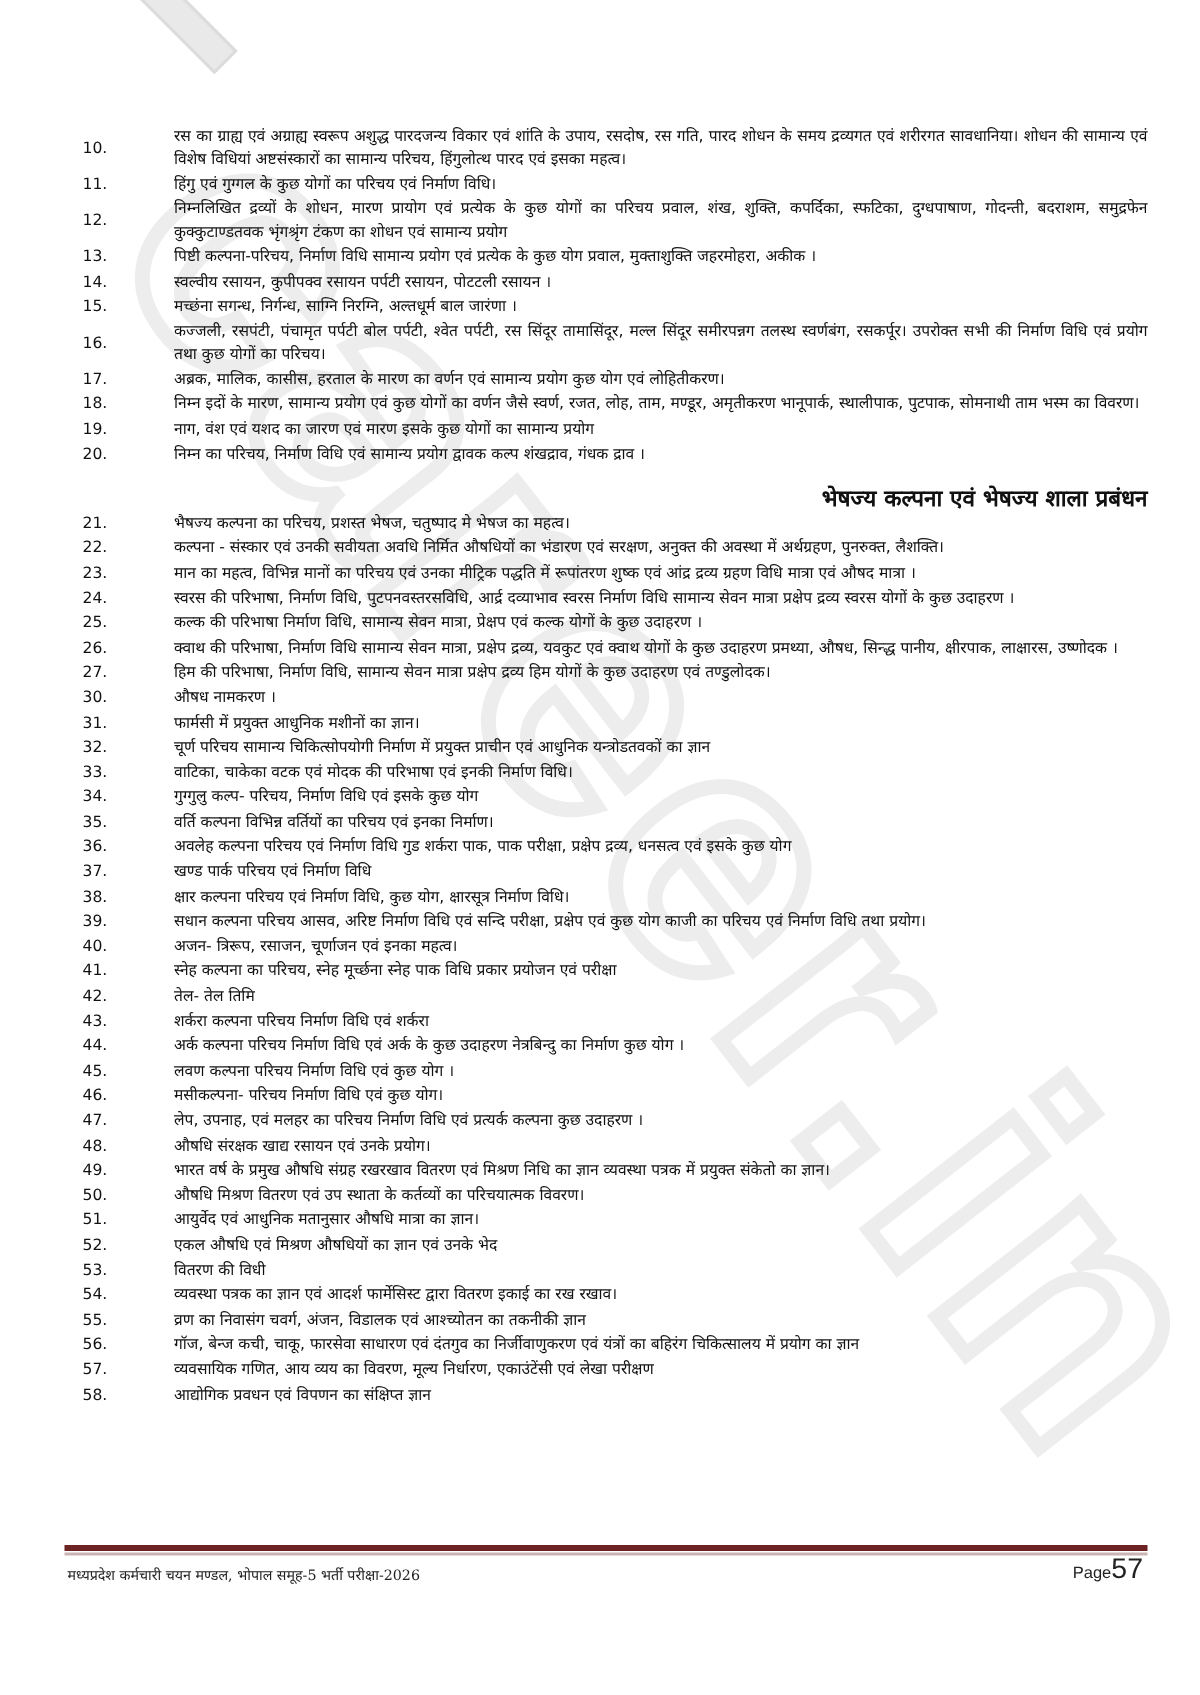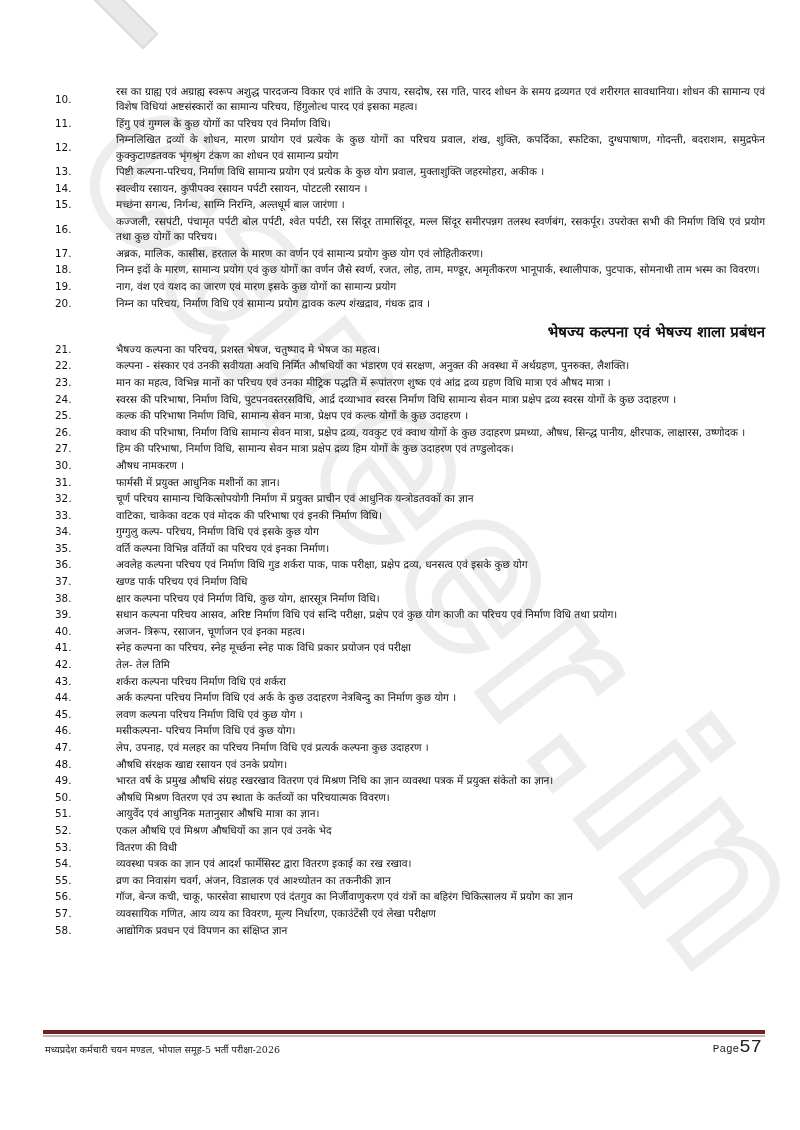--- a/index.html
+++ b/index.html
@@ -28,21 +28,21 @@
     margin: 13px 0 2px 0; padding-left: 60px;
   }
   .footer-rule { position: absolute; left: 43px; top: 1030px; width: 722px; }
   .rule-thick { height: 4px; background: #6b2324; }
   .rule-thin { height: 2px; background: #c9b3b3; margin-top: 1px; }
   .footer-left {
     position: absolute; left: 45px; top: 1043px; font-size: 9.5px;
     font-family: "DejaVu Serif", serif; color: #222; text-align: right;
   }
   .footer-right {
-    position: absolute; right: 38px; top: 1036px; font-family: Liberation Mono, monospace; color: #222;
+    position: absolute; right: 38px; top: 1036px; font-family: Liberation Sans, sans-serif; color: #222;
   }
   .footer-right .pl { font-size: 11px; }
   .footer-right .pn { font-size: 19px; }
 </style>
 </head>
 <body>
 
 <div class="wm-bar" style="left:110px;top:-30px;width:18px;height:80px;transform:rotate(-45deg);"></div>
 <div class="watermark">career.in</div>
 

